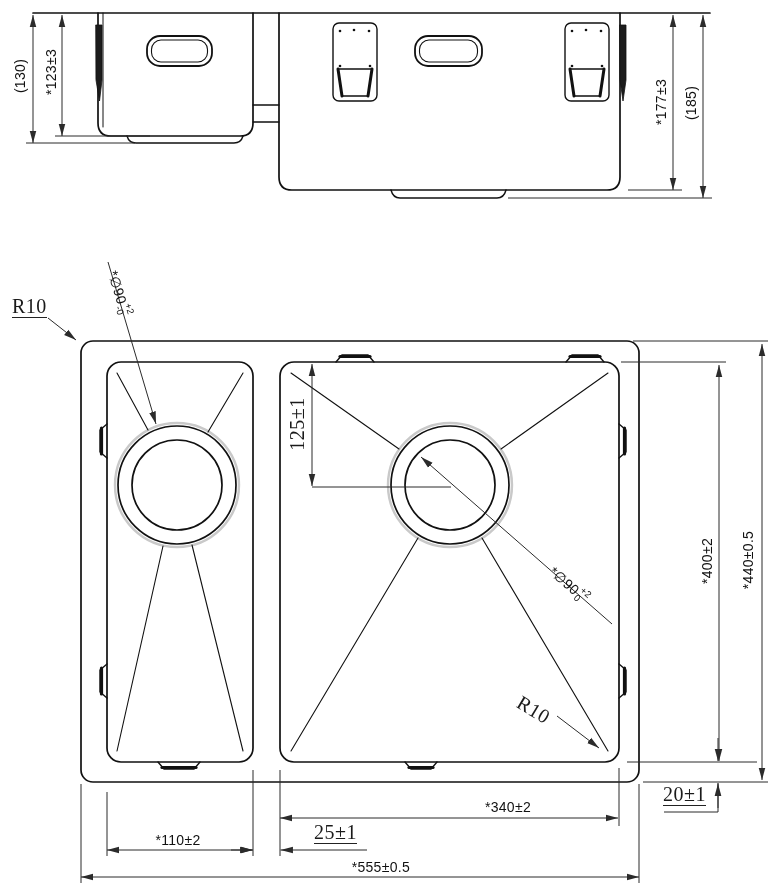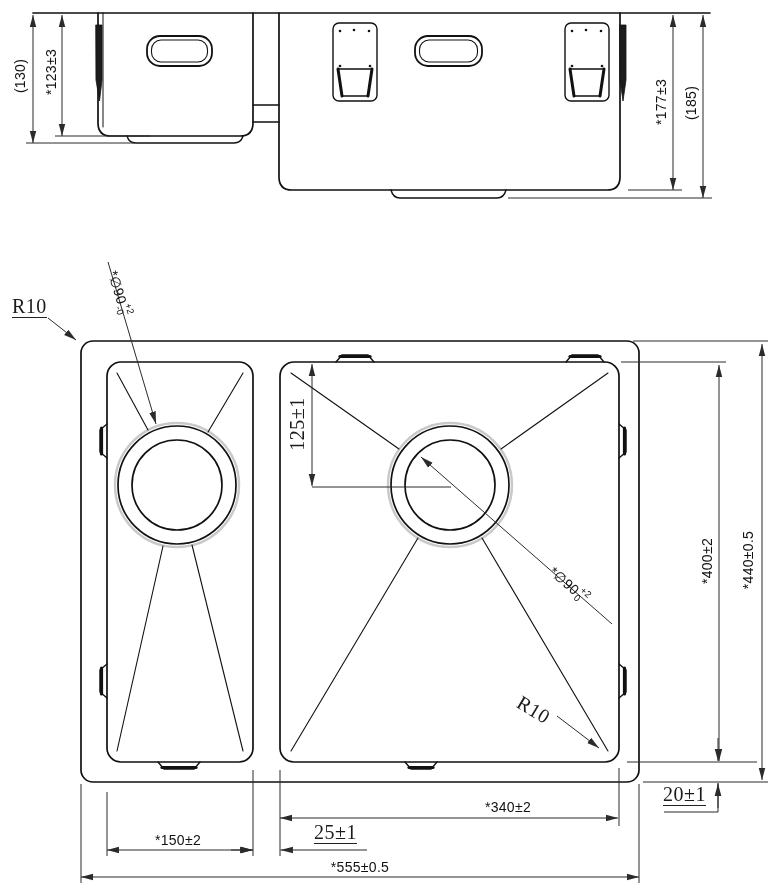--- a/index.html
+++ b/index.html
@@ -198,17 +198,17 @@
   </span>
 </div>
 
 <div class="lbl serif" style="left:524px;top:692px;transform:rotate(31deg);transform-origin:left top;">R10</div>
 
 <div class="lbl vert center" style="left:675px;top:554px;width:64px;">*400±2</div>
 <div class="lbl vert center" style="left:709px;top:553px;width:78px;">*440±0.5</div>
 
 <div class="lbl center" style="left:470px;top:800px;width:76px;">*340±2</div>
 <div class="lbl serif underl" style="left:314px;top:822px;">25±1</div>
-<div class="lbl center" style="left:140px;top:833px;width:76px;">*150±2</div>
-<div class="lbl center" style="left:310px;top:860px;width:100px;">*555±0.5</div>
+<div class="lbl center" style="left:140px;top:833px;width:76px;">*110±2</div>
+<div class="lbl center" style="left:310px;top:860px;width:100px;text-align:right;">*555±0.5</div>
 <div class="lbl serif underl" style="left:663px;top:784px;text-align:center;">20±1</div>
 
 </div>
 
 </body></html>

